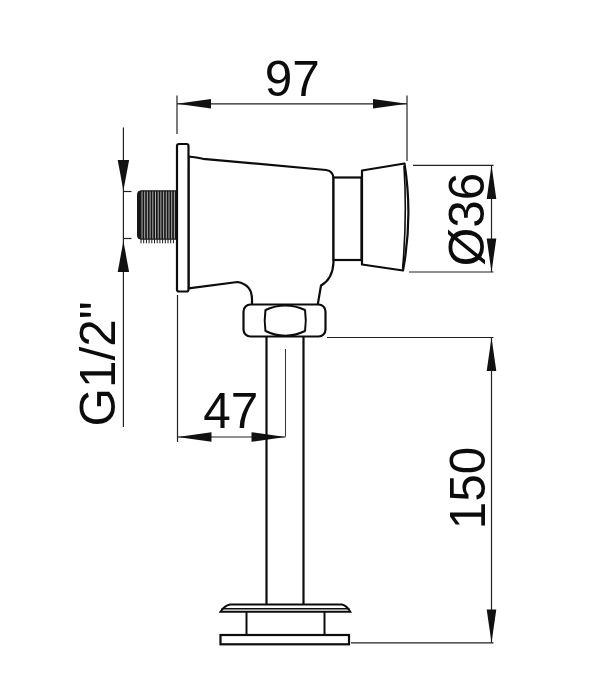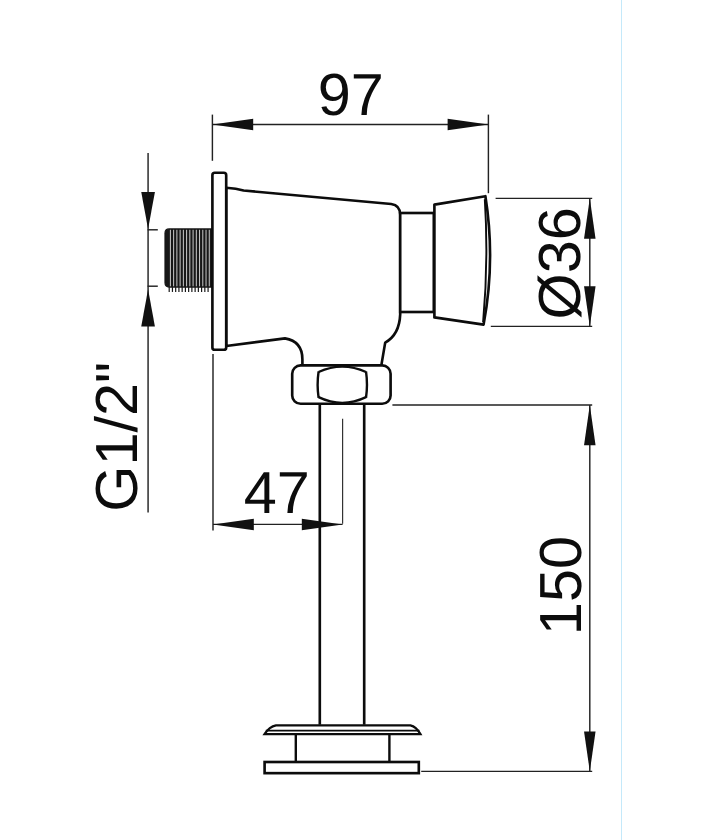--- a/index.html
+++ b/index.html
@@ -1,16 +1,16 @@
 <!DOCTYPE html>
 <html><head>
 <meta charset="utf-8">
 <style>
   html,body{margin:0;padding:0;background:#ffffff;}
-  .page{width:518px;height:700px;position:relative;background:#0ea5e9;overflow:hidden;}
+  .page{width:569px;height:700px;position:relative;background:#a3a3a3;overflow:hidden;}
   text{font-family:"Liberation Sans",sans-serif;fill:#0c0c0c;}
 </style>
 </head>
 <body>
 <div class="page">
 <svg width="600" height="700" viewBox="0 0 600 700">
 
   <rect x="0" y="0" width="600" height="700" fill="#ffffff"></rect>
 
   <path d="M 188.5,156.5 Q 197,157.2 203,158.8 L 326,170 Q 333.5,171 333.5,179 L 333.5,262 Q 332.8,279 321,285.5 L 317.6,305.5 L 252,305.5 L 252,299.5 Q 252,284.5 237.5,282 L 188.5,288.3 Z" fill="#ffffff" stroke="#0c0c0c" stroke-width="2.2" stroke-linejoin="round"></path>

